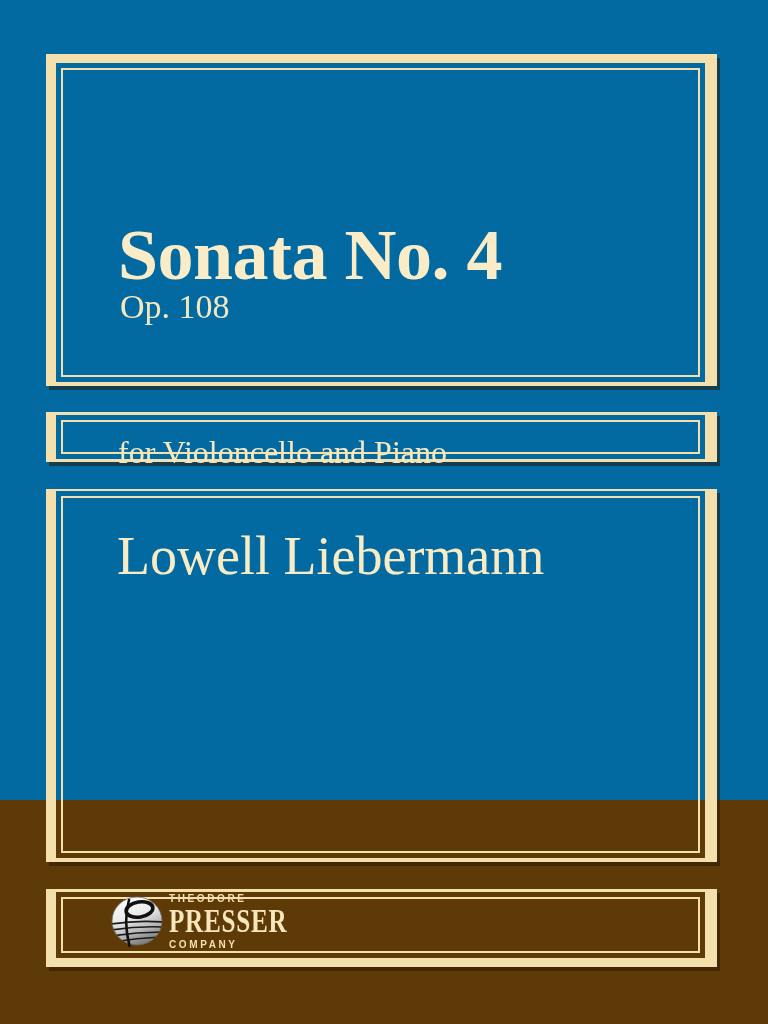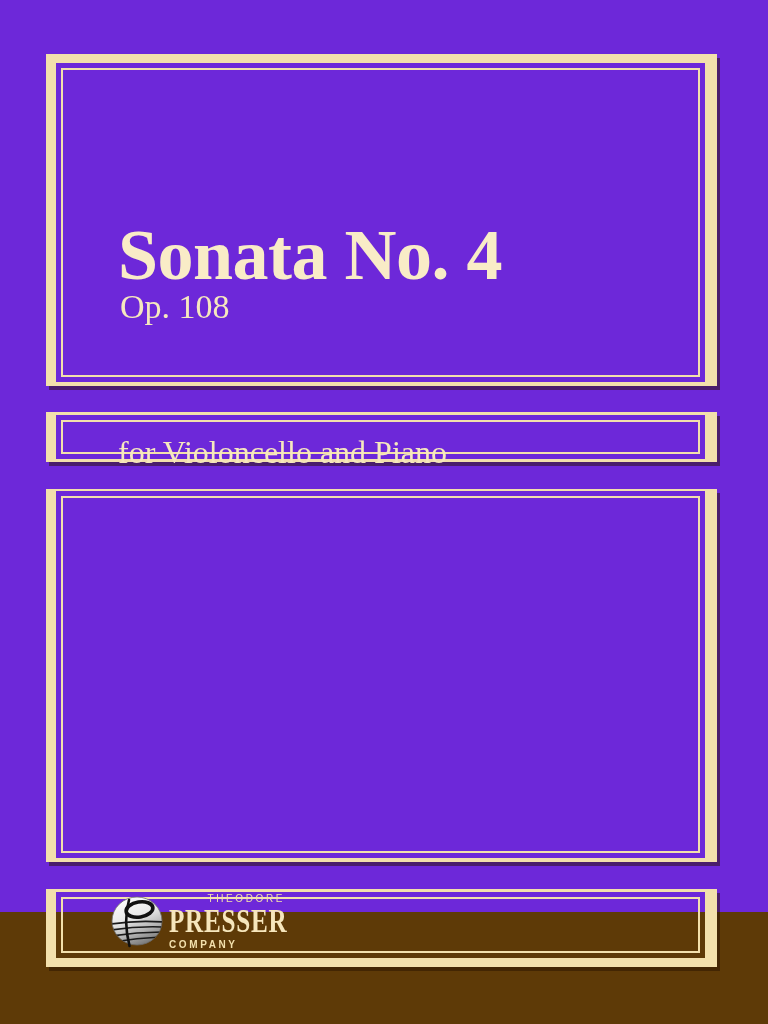--- a/index.html
+++ b/index.html
@@ -4,22 +4,22 @@
 <style>
   html,body { margin:0; padding:0; }
   body {
     width:768px; height:1024px;
     background:#5E3A07;
     font-family:"Liberation Serif", serif;
     overflow:hidden;
   }
   .page {
     position:relative;
-    width:768px; height:912px;
-    background:#6d28d9;
+    width:768px; height:800px;
+    background:#0369a1;
   }
   
   .panel {
     position:absolute;
     left:46px; width:671px;
     box-sizing:border-box;
     border-style:solid;
     border-color:#F3E0AC;
     box-shadow:3px 4px 0 rgba(40,18,0,0.5);
   }
@@ -67,23 +67,22 @@
     width:52px; height:52px;
   }
   .logo-text {
     position:absolute; left:169px; top:893px;
     width:116px;
     color:#F3E0AC;
   }
   .logo-line-top {
     font-family:"Liberation Sans", sans-serif;
     font-size:10px; line-height:11px;
-    letter-spacing:2.6px; font-weight:400;
+    letter-spacing:2.6px; font-weight:700;
     white-space:nowrap;
-    text-align:right;
   }
   .logo-line-main {
     font-family:"Liberation Serif", serif;
     font-size:34px; line-height:30px;
     font-weight:700; letter-spacing:1px;
     color:#F6E6BC;
     transform:scaleX(0.74);
     transform-origin:left center;
     margin-top:2px;
     white-space:nowrap;
@@ -108,20 +107,21 @@
   <div class="opus-number">Op. 108</div>
 
   <div class="panel" id="panel-instr">
     <div class="inner-rule"></div>
   </div>
   <div class="instrumentation">for Violoncello and Piano</div>
 
   <div class="panel" id="panel-composer">
     <div class="inner-rule"></div>
   </div>
+  <div class="composer-name">Lowell Liebermann</div>
 
   <div class="panel" id="panel-publisher">
     <div class="inner-rule"></div>
   </div>
 
   <svg class="logo-sphere" viewBox="0 0 52 52" xmlns="http://www.w3.org/2000/svg">
     <defs>
       <linearGradient id="sphereGrad" x1="0.15" y1="0" x2="0.55" y2="1">
         <stop offset="0" stop-color="#ffffff"></stop>
         <stop offset="0.45" stop-color="#e9e9e9"></stop>

